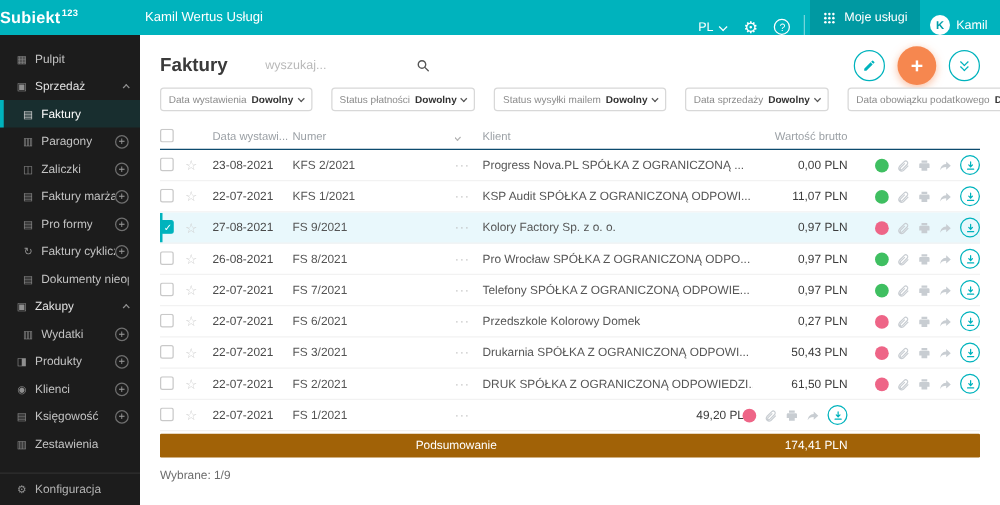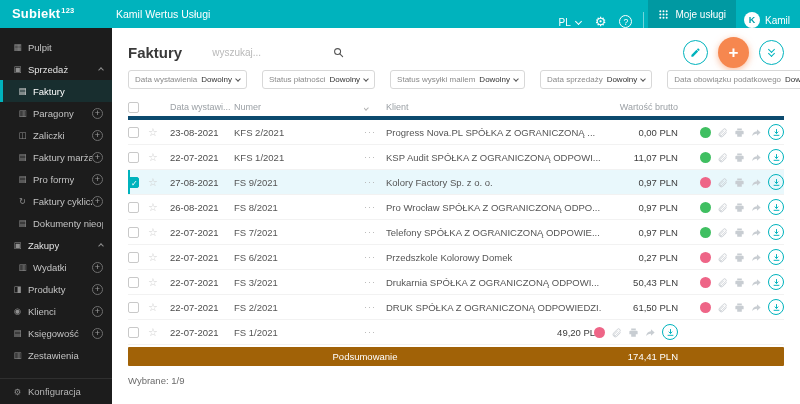--- a/index.html
+++ b/index.html
@@ -3,21 +3,21 @@
 <meta charset="utf-8">
 <title>Subiekt 123</title>
 <style>
   *{margin:0;padding:0;box-sizing:border-box}
   html,body{width:800px;height:404px;overflow:hidden}
   body{font-family:"Liberation Sans","DejaVu Sans",sans-serif;background:#fff;color:#333}
   .app{position:relative;width:800px;height:404px;overflow:hidden}
 
   
   .topbar{position:absolute;top:0;left:0;right:0;height:28px;background:#00b3bd;display:flex;align-items:center;color:#fff;z-index:10}
-  .logo{width:112px;padding-left:12px;font-weight:bold;font-size:13px;letter-spacing:.2px;cursor:pointer}
+  .logo{width:112px;font-weight:bold;font-size:13px;letter-spacing:.2px;cursor:pointer}
   .logo sup{font-size:7.5px;font-weight:bold;margin-left:1px}
   .company{font-size:10.5px;font-weight:normal;margin-left:4px;white-space:nowrap}
   .top-right{margin-left:auto;display:flex;align-items:flex-end;height:100%}
   .lang{display:flex;align-items:center;gap:5px;font-size:10px;padding:0 8px;cursor:pointer}
   .gear{font-size:13px;padding:0 6px;cursor:pointer;line-height:1}
   .help{width:13px;height:13px;border:1px solid #fff;border-radius:50%;font-size:8.5px;display:flex;align-items:center;justify-content:center;margin:0 7px;cursor:pointer}
   .tb-divider{width:1px;height:16px;background:rgba(255,255,255,.45);margin:0 4px}
   .services{display:flex;align-items:center;gap:6px;background:rgba(0,0,0,.14);height:100%;padding:0 10px;font-size:10px;cursor:pointer;white-space:nowrap}
   .grid-ico svg{width:11px;height:11px;display:block}
   .user{display:flex;align-items:center;gap:5px;padding:0 10px 0 8px;font-size:10px;cursor:pointer;white-space:nowrap}
@@ -55,26 +55,26 @@
   .btn-round{border-radius:50%;display:flex;align-items:center;justify-content:center;cursor:pointer}
   .btn-edit{width:25px;height:25px;border:1px solid #00b3bd;background:#fff}
   .btn-edit svg{width:11px;height:11px;fill:#00b3bd}
   .btn-add{width:31px;height:31px;background:#f6874f;color:#fff;font-size:17px;font-weight:bold;border:none;box-shadow:0 2px 7px rgba(246,135,79,.55);line-height:1}
   .btn-expand{width:25px;height:25px;border:1px solid #00b3bd;color:#00b3bd;background:#fff;display:flex;flex-direction:column;align-items:center;justify-content:center}
   .btn-expand .chev{margin:-1px 0 0 0}
 
   .filters{display:flex;gap:15px;margin:2px 0 9px}
   .filter{display:flex;align-items:center;gap:4px;border:1px solid #d8d8d8;border-radius:3px;padding:4px 6px;font-size:8px;background:#fff;cursor:pointer;white-space:nowrap}
   .f-label{color:#8a8a8a}
-  .f-value{color:#333;font-weight:normal}
+  .f-value{color:#333;font-weight:bold}
   .filter .chev{color:#555}
 
   
   .thead,.trow,.tsummary{display:grid;grid-template-columns:20px 22px 64px 130px 22px 216px 76px 1fr;align-items:center}
-  .thead{height:22px;border-bottom:4px solid #0c4a6e;color:#9ba0a5;font-size:9px}
+  .thead{height:22px;border-bottom:1px solid #0c4a6e;color:#9ba0a5;font-size:9px}
   .trow{height:25px;border-bottom:1px solid #f2f2f2;font-size:9.5px;color:#4a4a4a;cursor:pointer}
   .trow.selected{background:#e9f8fc;box-shadow:inset 2px 0 0 #00b3bd}
   .cell{overflow:hidden;white-space:nowrap}
   .gross{text-align:right;color:#3c3c3c}
   .th-right{text-align:right}
   .num,.client{color:#555}
   .checkbox{width:11px;height:11px;border:1px solid #c9c9c9;border-radius:2px;display:inline-block;background:#fff;position:relative;vertical-align:middle;cursor:pointer}
   .checkbox.checked{background:#00b3bd;border-color:#00b3bd}
   .checkbox.checked::after{content:"\2713";color:#fff;font-size:8px;position:absolute;left:2px;top:0;line-height:11px}
   .star{color:#cfcfcf;font-size:11px;cursor:pointer}

